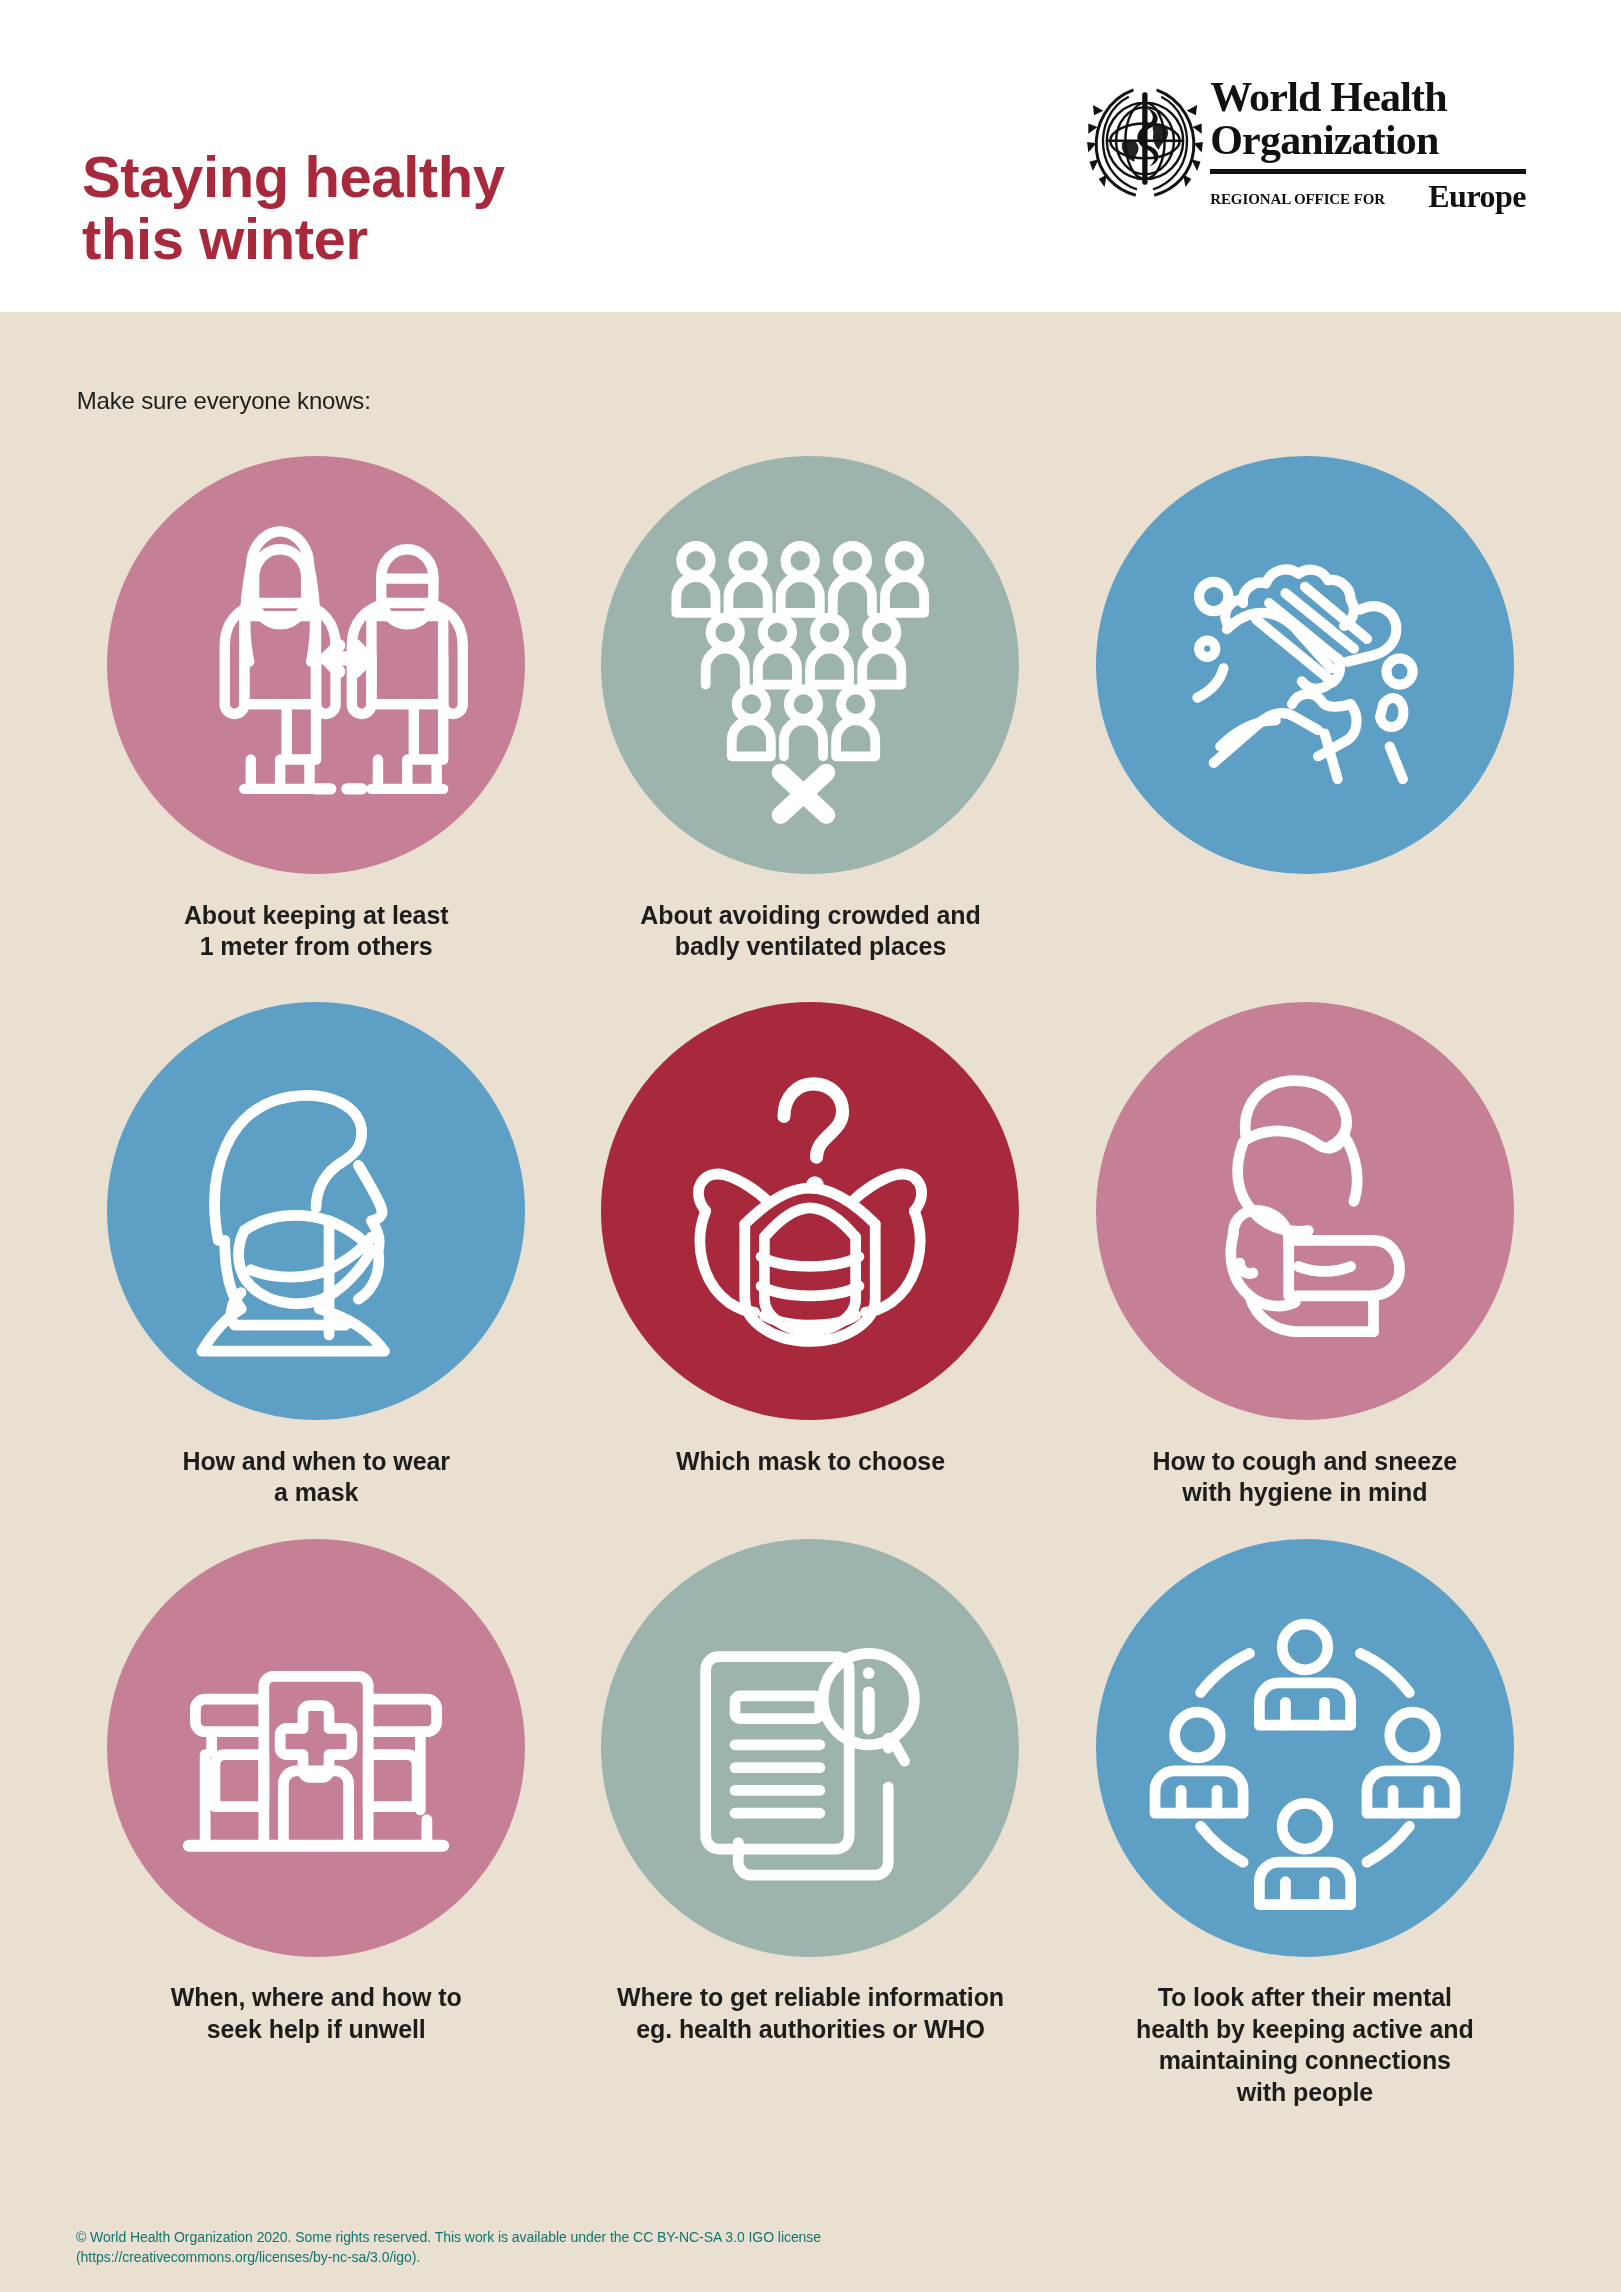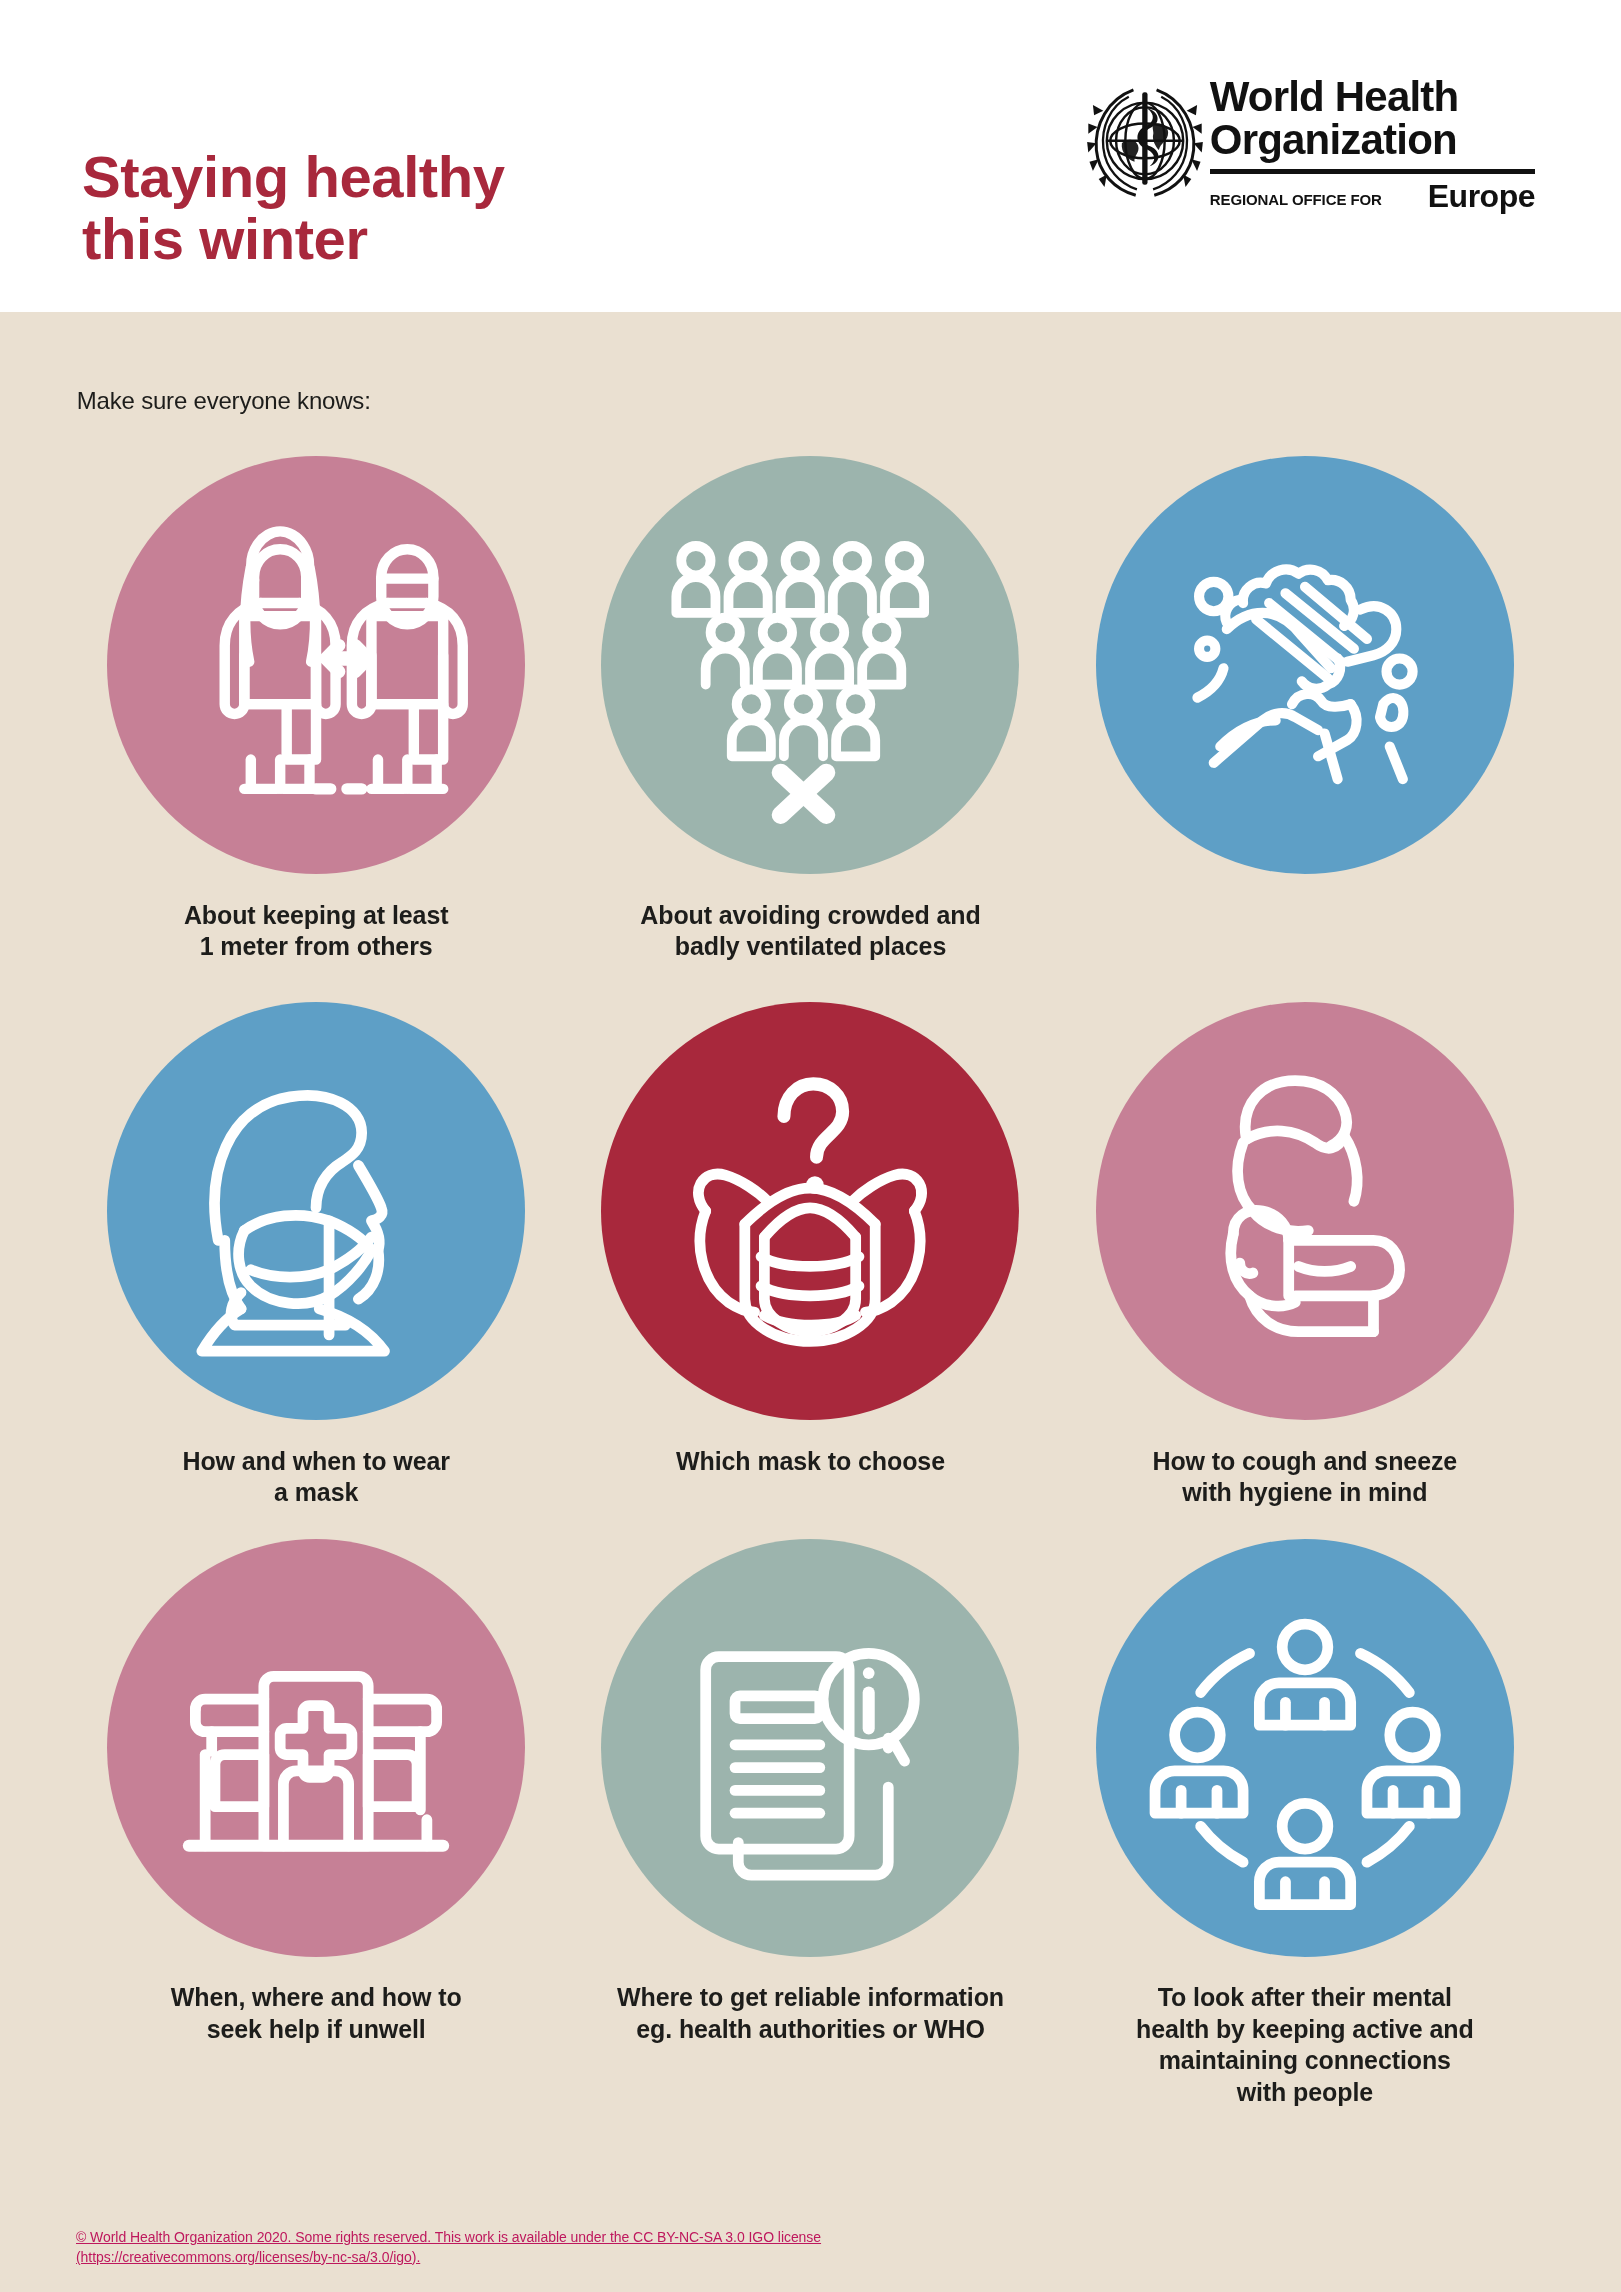--- a/index.html
+++ b/index.html
@@ -24,25 +24,26 @@
     font-size: 58px;
     line-height: 1.07;
     font-weight: 700;
     letter-spacing: -0.4px;
     color: #A8283C;
     white-space: pre-line;
     margin-top: 21px;
   }
   .who-logo {
     position: absolute;
-    right: 86px;
+    right: 95px;
     top: 76px;
     display: flex;
     align-items: flex-start;
     gap: 7px;
+    font-family: Liberation Serif, serif;
   }
   .who-emblem { width: 116px; height: 125px; flex: none; }
   .who-wordmark { display: flex; flex-direction: column; }
   .who-name {
     font-size: 42px;
     font-weight: 700;
     line-height: 1.02;
     color: #111111;
     letter-spacing: -0.8px;
     white-space: pre-line;
@@ -126,24 +127,23 @@
   }
   
   .row-2 .badge { margin-top: 9.8px; }
 
   .footer {
     position: absolute;
     left: 76px;
     bottom: 25.5px;
     font-size: 14px;
     line-height: 1.42;
-    color: #be185d;
+    color: #0f766e;
     white-space: pre-line;
     letter-spacing: -0.05px;
-    text-decoration: underline;
   }
 </style>
 </head>
 <body>
 
 <div class="header">
 
   <div class="poster-title">Staying healthy
 this winter</div>
 

